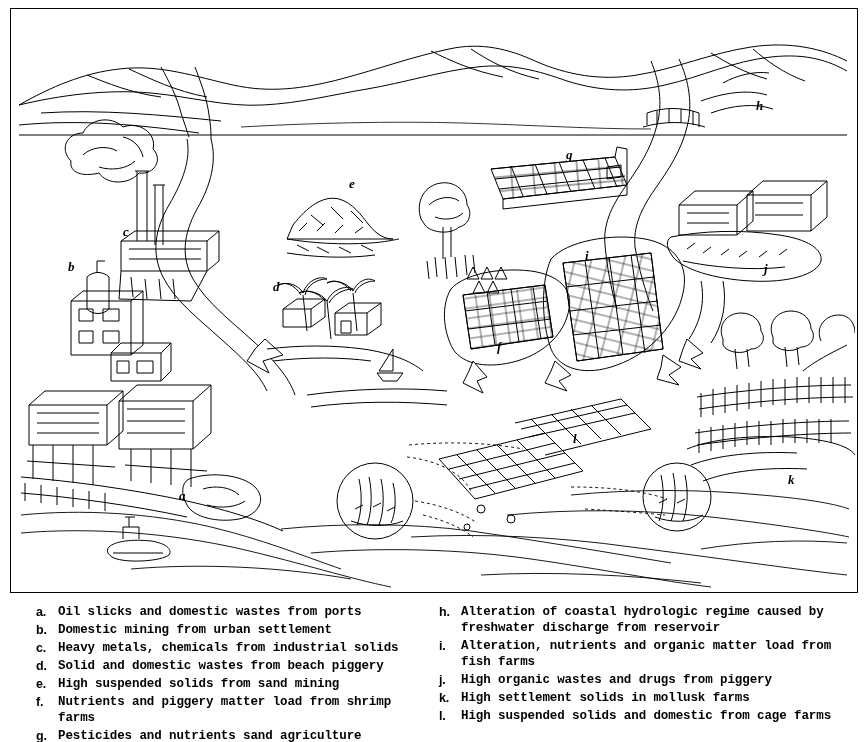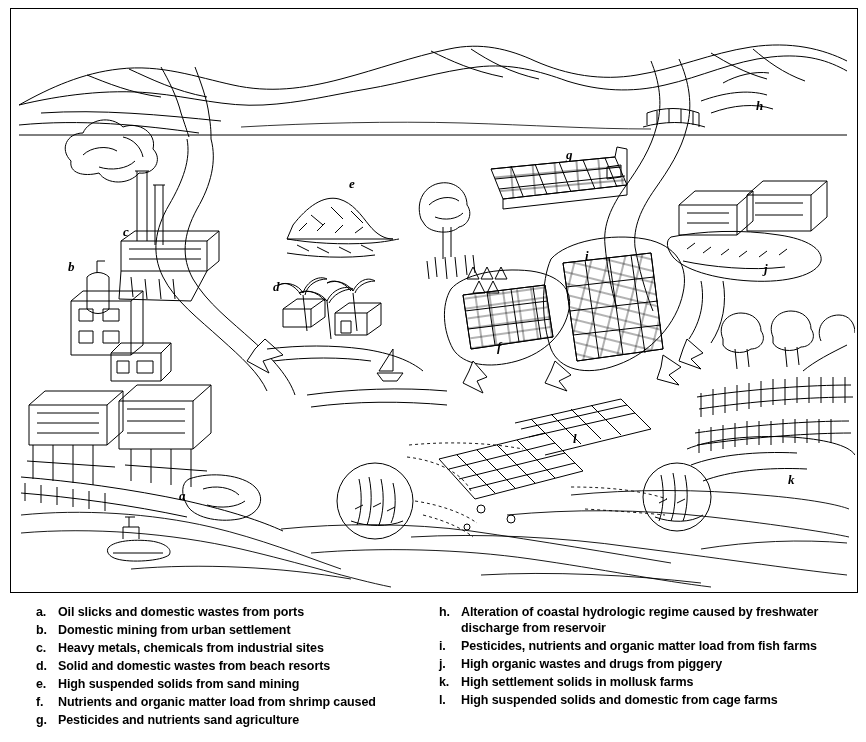--- a/index.html
+++ b/index.html
@@ -76,20 +76,21 @@
     line-height: 1.28;
     letter-spacing: -0.1px;
   }
   .legend-key {
     width: 22px;
     flex: 0 0 22px;
     font-weight: bold;
   }
   .legend-text {
     flex: 1 1 auto;
+    font-family: Liberation Mono, monospace;
   }
 </style>
 </head>
 <body>
 
 <div id="page">
 
   <div id="illustration">
     <svg id="scene" viewBox="0 0 844 581" preserveAspectRatio="none">
       <defs>
@@ -430,48 +431,48 @@
       <div class="legend-item">
         <span class="legend-key">a.</span>
         <span class="legend-text">Oil slicks and domestic wastes from ports</span>
       </div>
       <div class="legend-item">
         <span class="legend-key">b.</span>
         <span class="legend-text">Domestic mining from urban settlement</span>
       </div>
       <div class="legend-item">
         <span class="legend-key">c.</span>
-        <span class="legend-text">Heavy metals, chemicals from industrial sites</span>
+        <span class="legend-text">Heavy metals, chemicals from industrial solids</span>
       </div>
       <div class="legend-item">
         <span class="legend-key">d.</span>
-        <span class="legend-text">Solid and domestic wastes from beach resorts</span>
+        <span class="legend-text">Solid and domestic wastes from beach piggery</span>
       </div>
       <div class="legend-item">
         <span class="legend-key">e.</span>
         <span class="legend-text">High suspended solids from sand mining</span>
       </div>
       <div class="legend-item">
         <span class="legend-key">f.</span>
-        <span class="legend-text">Nutrients and organic matter load from shrimp caused</span>
+        <span class="legend-text">Nutrients and piggery matter load from shrimp farms</span>
       </div>
       <div class="legend-item">
         <span class="legend-key">g.</span>
         <span class="legend-text">Pesticides and nutrients sand agriculture</span>
       </div>
     </div>
 
     <div class="legend-col right">
       <div class="legend-item">
         <span class="legend-key">h.</span>
         <span class="legend-text">Alteration of coastal hydrologic regime caused by freshwater discharge from reservoir</span>
       </div>
       <div class="legend-item">
         <span class="legend-key">i.</span>
-        <span class="legend-text">Pesticides, nutrients and organic matter load from fish farms</span>
+        <span class="legend-text">Alteration, nutrients and organic matter load from fish farms</span>
       </div>
       <div class="legend-item">
         <span class="legend-key">j.</span>
         <span class="legend-text">High organic wastes and drugs from piggery</span>
       </div>
       <div class="legend-item">
         <span class="legend-key">k.</span>
         <span class="legend-text">High settlement solids in mollusk farms</span>
       </div>
       <div class="legend-item">

